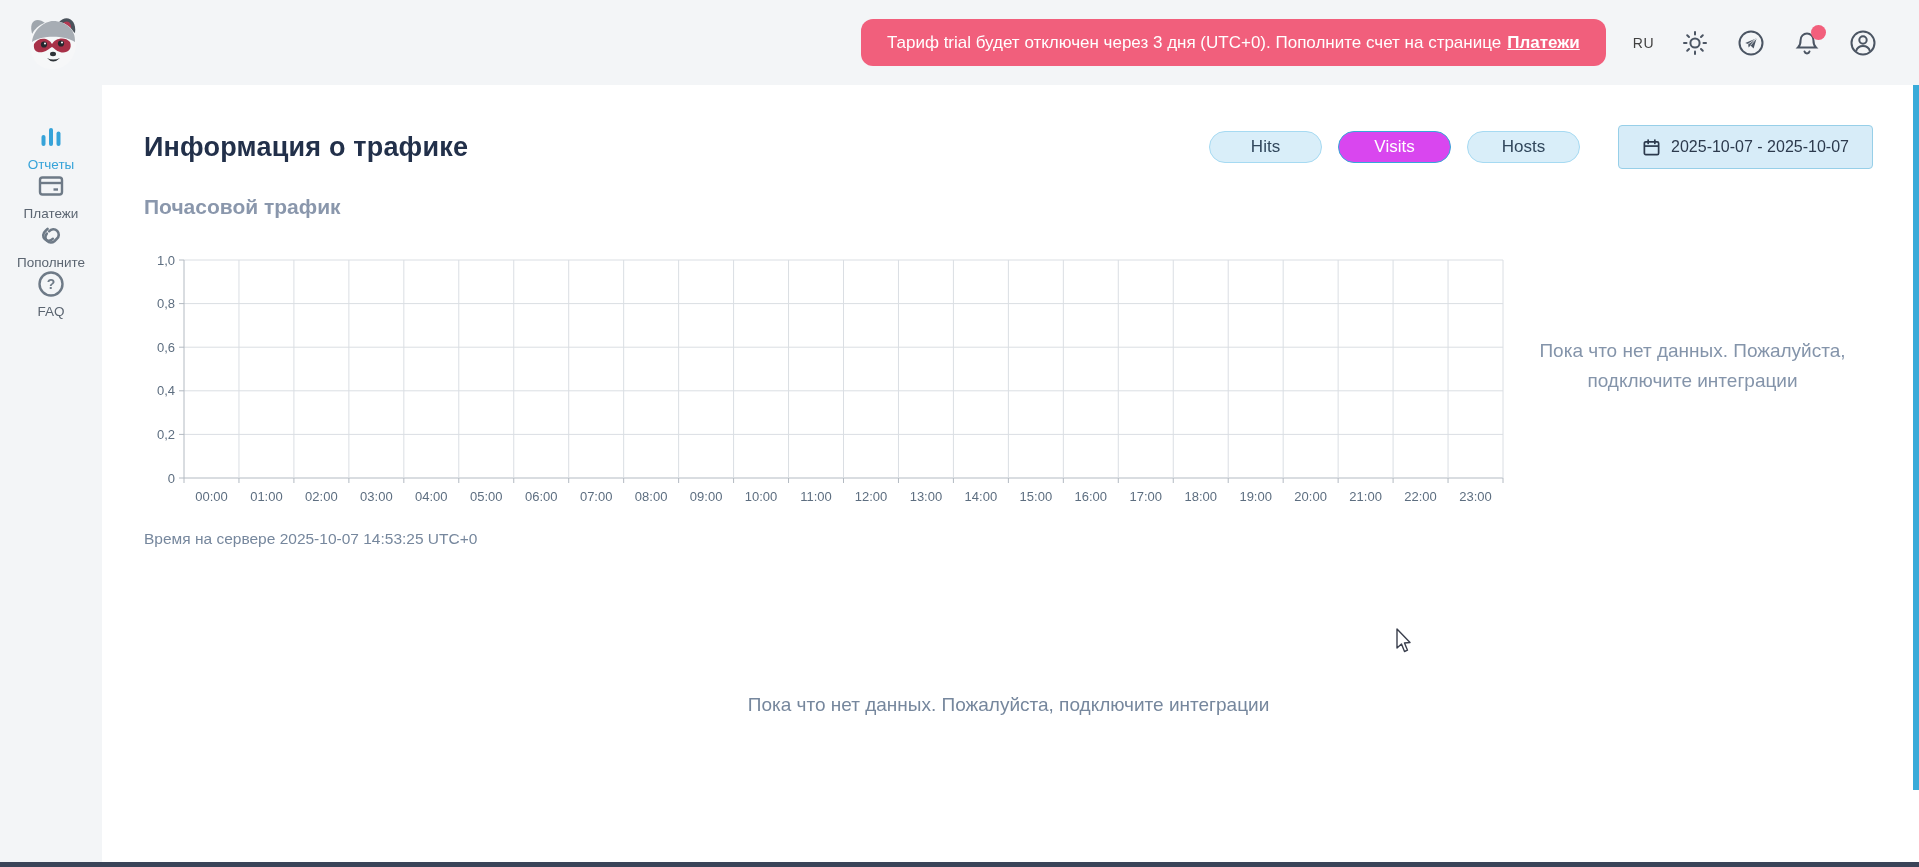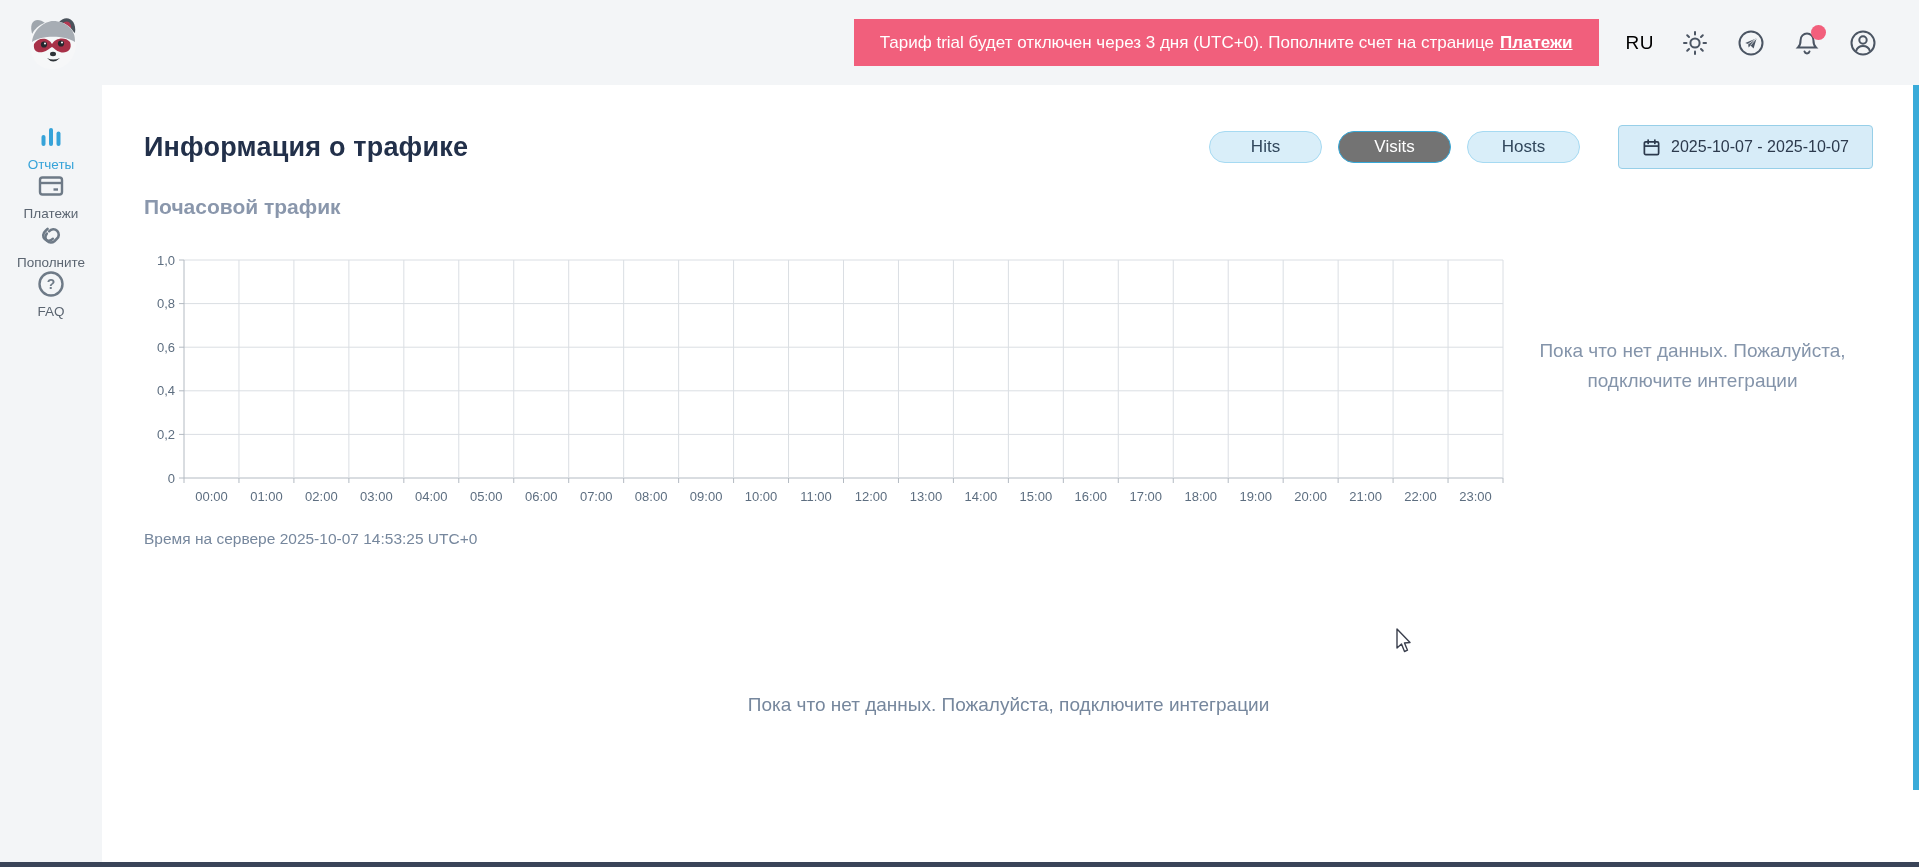--- a/index.html
+++ b/index.html
@@ -5,25 +5,25 @@
   * { margin:0; padding:0; box-sizing:border-box; }
   html,body { width:1919px; height:867px; overflow:hidden; background:#fff;
     font-family:"Liberation Sans","DejaVu Sans",sans-serif; }
   .app { position:relative; width:1919px; height:867px; }
 
   
   .topbar { position:absolute; top:0; left:0; width:1919px; height:85px;
     background:#f3f5f7; display:flex; align-items:center; padding:0 41px 0 20px; z-index:5; }
   .logo { width:64px; height:60px; flex:0 0 auto; cursor:pointer; }
   .banner { margin-left:auto; margin-right:27px; height:47px; background:#f15f7c;
-    border-radius:0; display:flex; align-items:center; padding:0 26px;
+    border-radius:12px; display:flex; align-items:center; padding:0 26px;
     color:#ffffff; font-size:17px; white-space:nowrap; }
   .banner a { color:#ffffff; font-weight:bold; text-decoration:underline; margin-left:6px; cursor:pointer; }
   .hdr-icons { display:flex; align-items:center; gap:26px; }
-  .lang { font-size:19px; color:#000000; letter-spacing:.5px; cursor:pointer; }
+  .lang { font-size:14px; color:#404040; letter-spacing:.5px; cursor:pointer; }
   .hicon { width:30px; height:30px; display:flex; align-items:center; justify-content:center;
     background:none; border:none; cursor:pointer; position:relative; }
   .hicon svg { width:28px; height:28px; }
   .bell-dot { position:absolute; top:-3px; right:-4px; width:15px; height:15px;
     border-radius:50%; background:#f25f7c; }
 
   
   .sidebar { position:absolute; top:85px; left:0; width:102px; height:782px;
     background:#f3f5f7; display:flex; flex-direction:column; align-items:center;
     padding-top:38px; }
@@ -35,21 +35,21 @@
 
   
   .main { position:absolute; top:85px; left:112px; width:1817px; height:782px;
     background:#ffffff; padding:0 56px 0 32px; }
   .title-row { margin-top:40px; display:flex; align-items:center; justify-content:space-between; }
   h1.page-title { font-size:27px; font-weight:bold; color:#22304a; letter-spacing:.2px; }
   .controls { display:flex; align-items:center; }
   .pill { width:113px; height:32px; border-radius:21px; border:1px solid #a6daf2;
     background:#d9eef9; color:#31475c; font-size:17px; cursor:pointer;
     font-family:inherit; margin-left:16px; }
-  .pill.active { background:#737373; border-color:#36a9d9; color:#ffffff; }
+  .pill.active { background:#d946ef; border-color:#36a9d9; color:#ffffff; }
   .datebox { margin-left:38px; width:255px; height:44px; background:#d7ecf8;
     border:1px solid #97cfe8; border-radius:4px; display:flex; align-items:center;
     justify-content:center; gap:10px; font-size:16px; color:#2c3a4d; cursor:pointer; }
   .datebox svg { width:19px; height:19px; }
   h2.subtitle { margin-top:26px; font-size:21px; font-weight:bold; color:#8a97ac; }
 
   .chart-row { display:flex; margin-top:33px; }
   .chart-col { width:1368px; flex:0 0 auto; }
   .side-message { flex:1; align-self:flex-start; margin-top:84px; text-align:center;
     color:#8494aa; font-size:19px; line-height:30px; padding:0 20px; }

